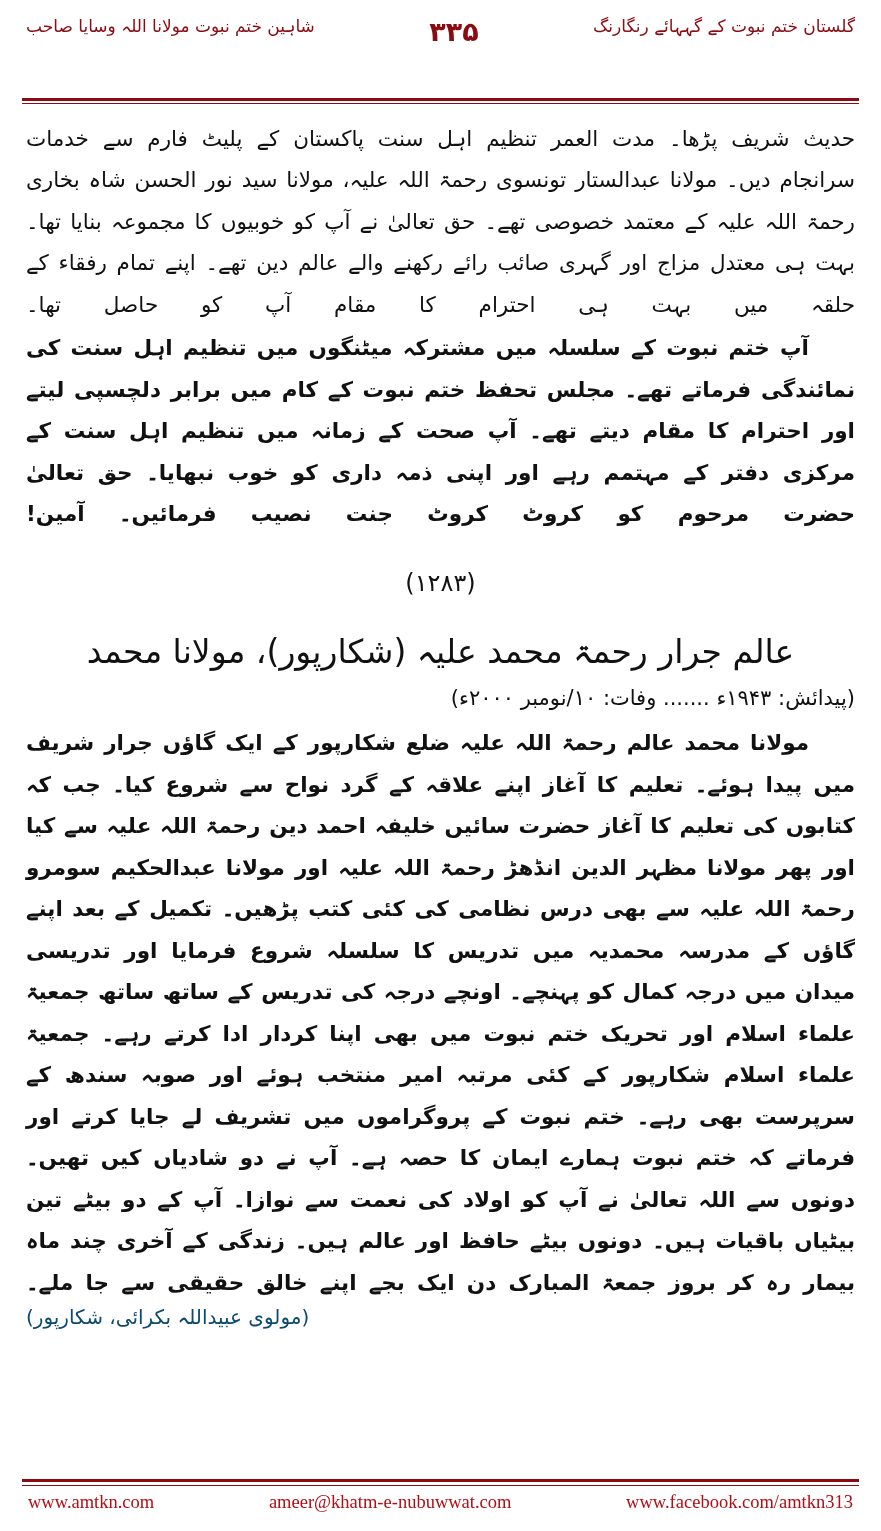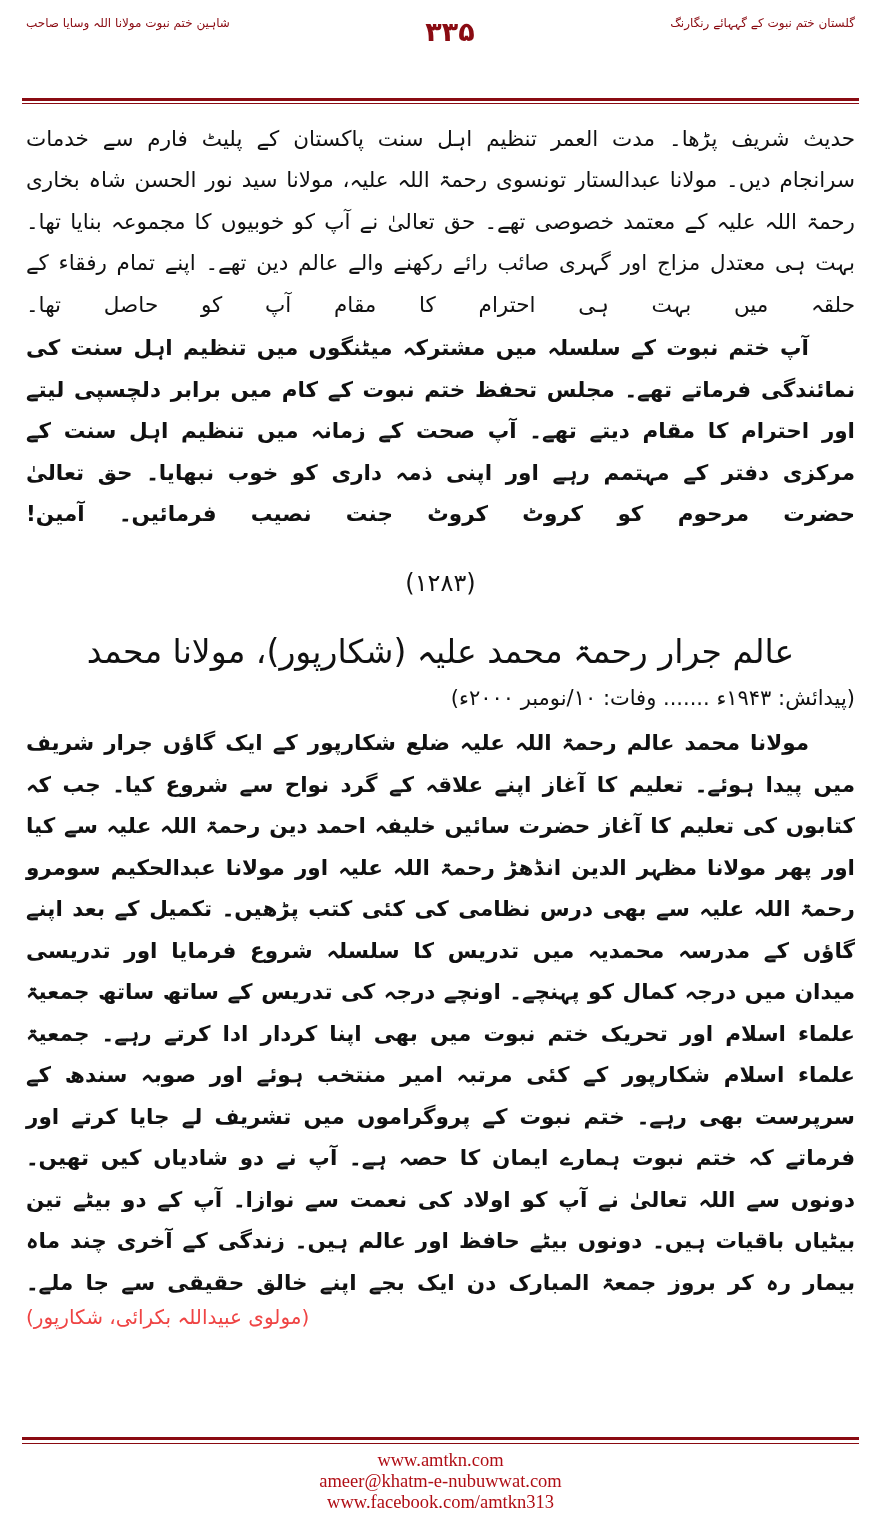--- a/index.html
+++ b/index.html
@@ -32,21 +32,21 @@
   .header-row {
     display: flex;
     flex-direction: row-reverse;
     align-items: flex-start;
     justify-content: space-between;
     width: 100%;
   }
   .header-right, .header-left {
     color: #8a0b12;
     font-family: "DejaVu Sans", sans-serif;
-    font-size: 12px;
+    font-size: 17px;
     line-height: 1.5;
     direction: rtl;
     white-space: nowrap;
   }
   .header-right { text-align: right; max-width: 290px; }
   .header-left  { text-align: left;  max-width: 290px; }
   .header-center {
     color: #8a0b12;
     font-size: 27px;
     letter-spacing: 1px;
@@ -103,21 +103,21 @@
   .entry-dates {
     text-align: right;
     font-size: 21px;
     color: #111111;
     direction: rtl;
     margin: 0 0 12px 0;
     letter-spacing: 0.5px;
   }
   .signature-line {
     font-size: 20px;
-    color: #ef4444;
+    color: #0c4a6e;
     direction: rtl;
     text-align: left;
     margin-top: 2px;
   }
 
   
   .footer {
     position: absolute;
     left: 0;
     right: 0;
@@ -129,21 +129,21 @@
     height: 3px;
     background: #8a0b12;
     margin-bottom: 3px;
   }
   .footer-rule.thin {
     height: 1px;
     margin-bottom: 6px;
   }
   .footer-links {
     display: flex;
-    flex-direction: column;
+    flex-direction: row;
     justify-content: space-between;
     align-items: center;
     direction: ltr;
     font-family: "Liberation Serif", serif;
     font-size: 18.5px;
     color: #b00d14;
     padding: 0 6px;
   }
   .footer-links a,
   .footer-links span {

